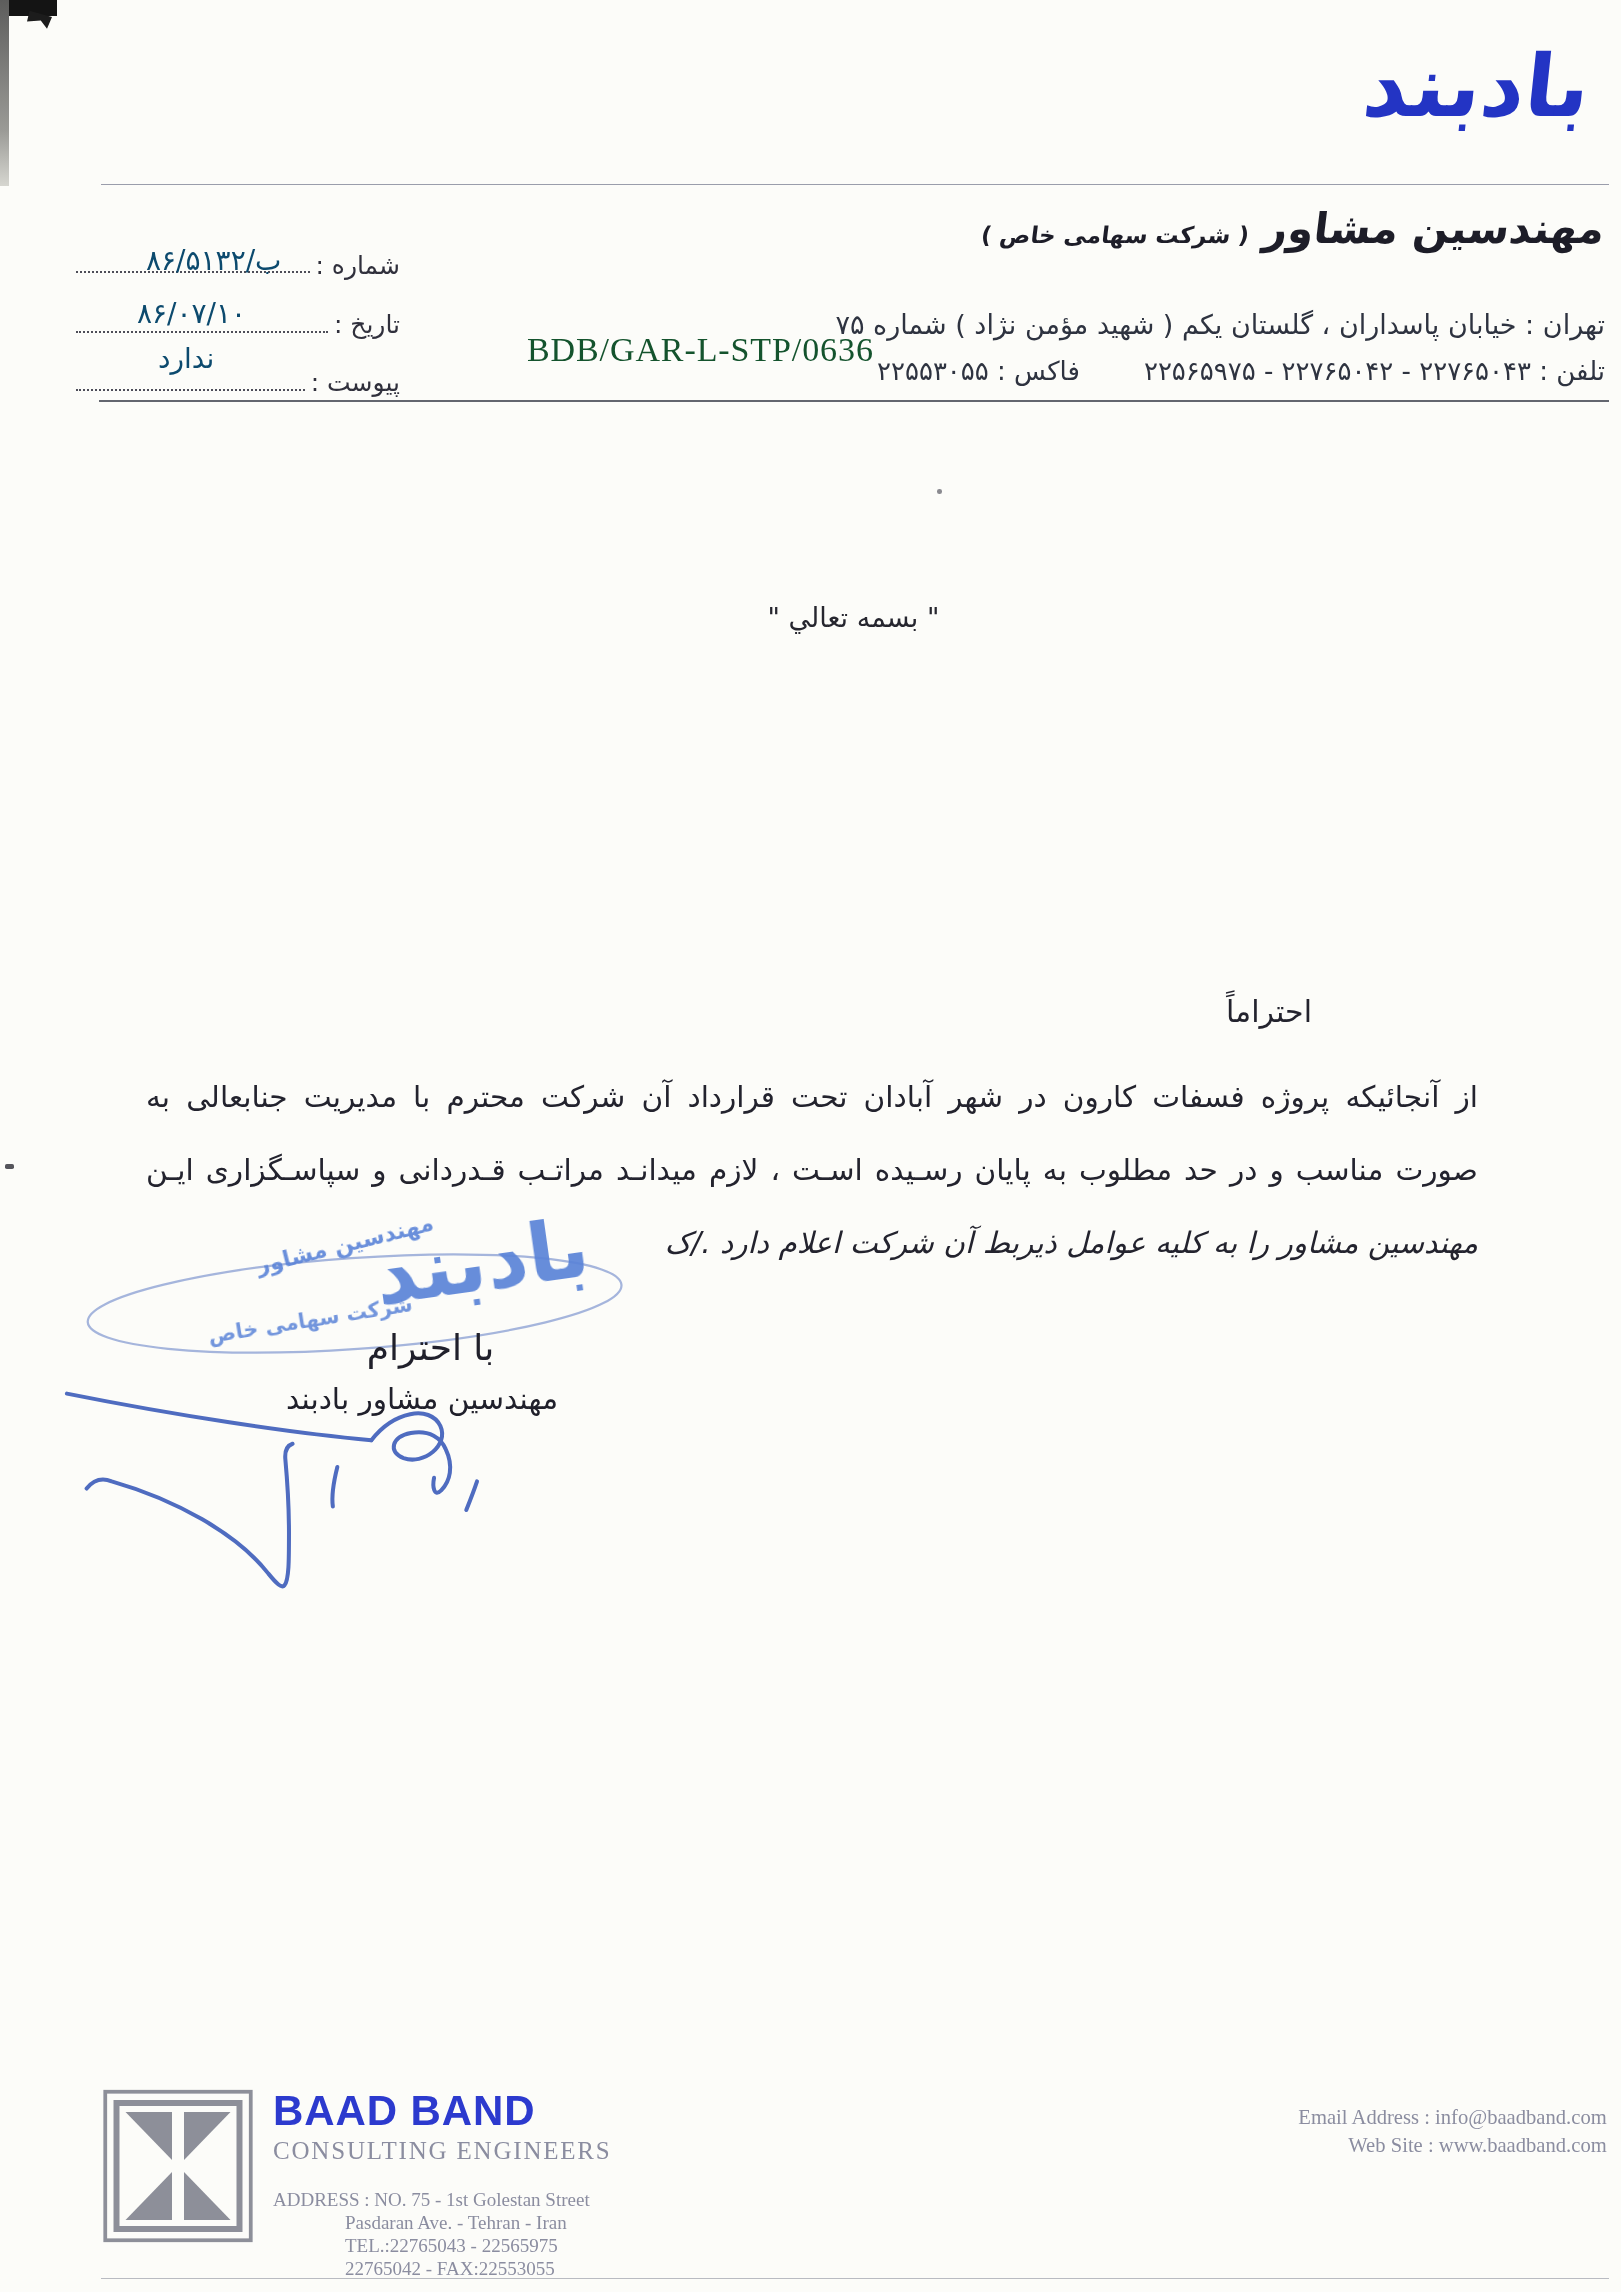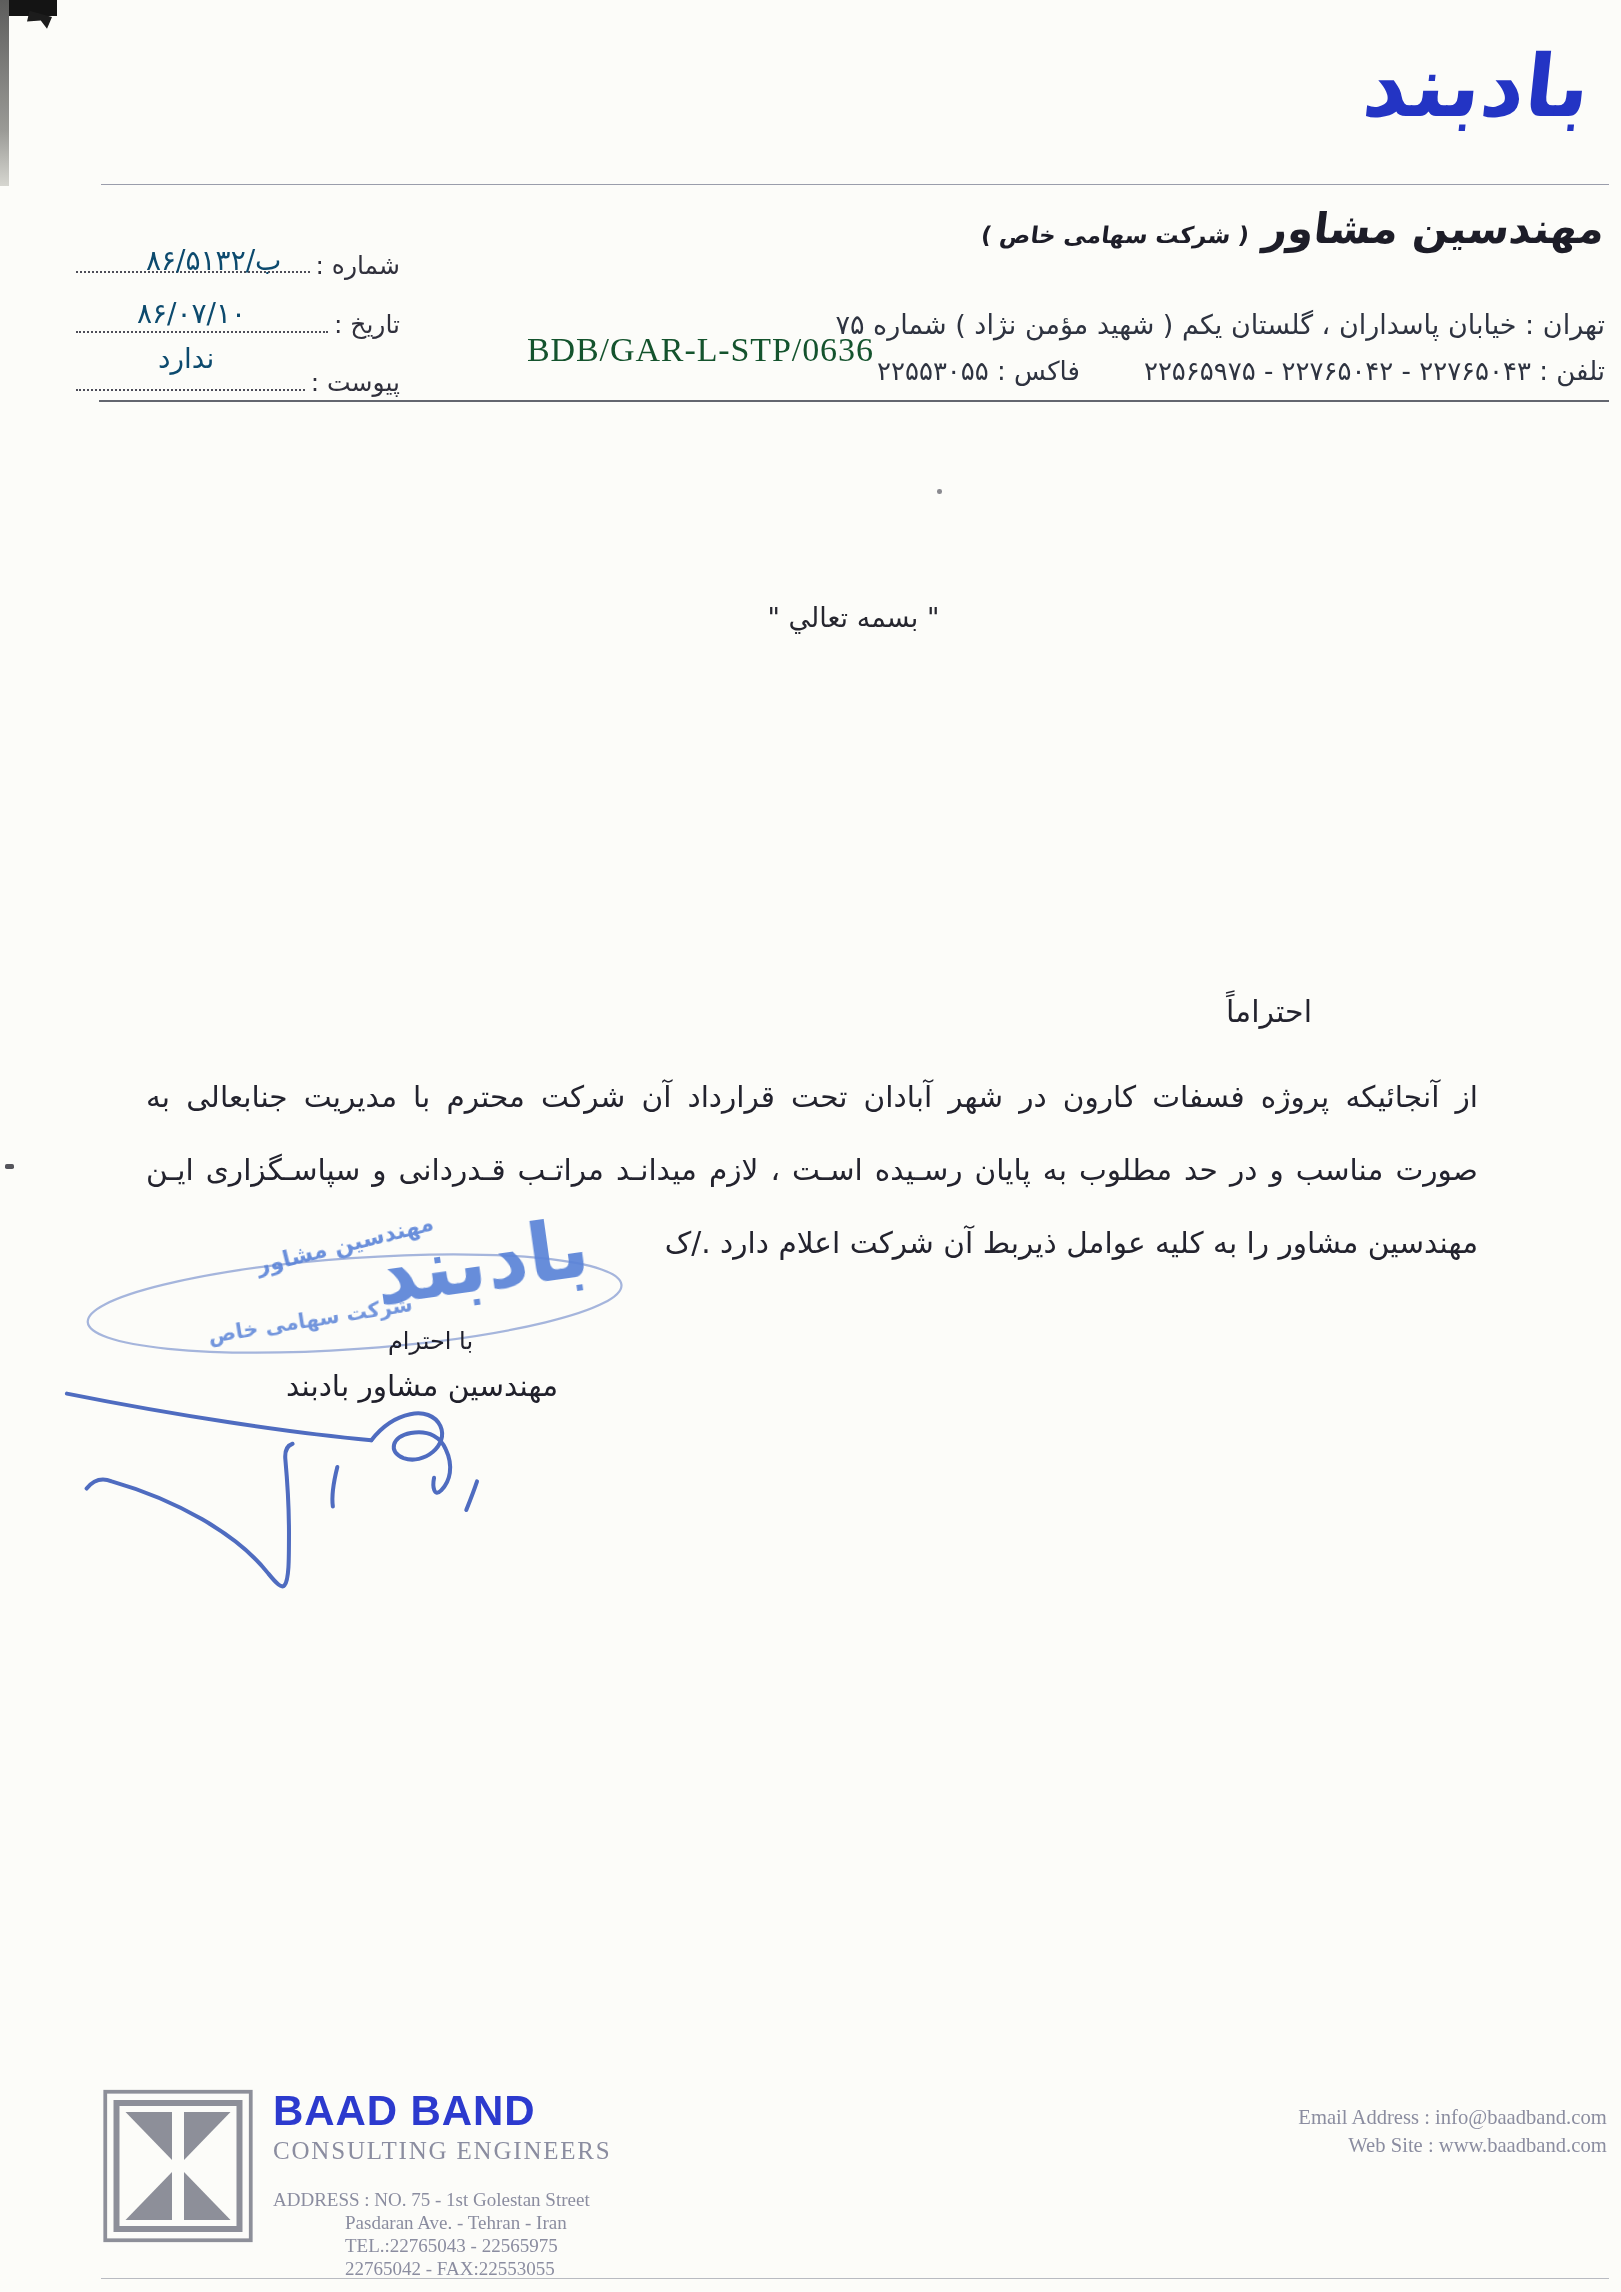--- a/index.html
+++ b/index.html
@@ -42,33 +42,33 @@
     font-size:34px;letter-spacing:0.9px;color:#14532d;}
   
   .besmellah{position:absolute;left:757px;top:602px;width:193px;text-align:center;direction:rtl;
     font-size:27px;color:#26262f;white-space:nowrap;}
   .recipient{position:absolute;right:161px;top:742px;direction:rtl;text-align:right;
     font-size:34px;font-weight:bold;line-height:61px;color:#1c1c26;white-space:nowrap;}
   .salutation{position:absolute;right:309px;top:994px;direction:rtl;font-size:30px;color:#23232e;}
   .body-text{position:absolute;left:146px;right:143px;top:1080px;direction:rtl;}
   .body-line{font-size:29.6px;color:#23232e;margin-bottom:39px;white-space:nowrap;}
   .body-line.just{text-align:justify;text-align-last:justify;white-space:normal;}
-  .body-line.last{text-align:right;}
+  .body-line.last{text-align:right;font-style:italic;}
   
   .oval-svg{position:absolute;left:79px;top:1250px;}
   .stamp{position:absolute;left:202px;top:1218px;width:439px;height:157px;color:var(--stamp_blue,#5b84d8);}
   .stamp-main{position:absolute;left:172px;top:-3.6px;font-size:82px;font-weight:bold;
     transform:rotate(-8deg);letter-spacing:-1.8px;opacity:.92;filter:blur(0.4px);white-space:nowrap;}
   .stamp-top{position:absolute;left:52px;top:12.5px;font-size:22.4px;font-weight:bold;
     transform:rotate(-14deg);opacity:.9;filter:blur(0.3px);white-space:nowrap;}
   .stamp-bottom{position:absolute;left:5.4px;top:90px;font-size:20.6px;font-weight:bold;
     transform:rotate(-9deg);opacity:.85;filter:blur(0.3px);white-space:nowrap;}
   .signature-svg{position:absolute;left:49px;top:1381px;}
   .closing{position:absolute;left:303px;top:1327px;width:255px;text-align:center;direction:rtl;color:#20202b;}
-  .closing-line1{font-size:24px;}
+  .closing-line1{font-size:36px;}
   .closing-line2{font-size:29.6px;margin-top:14.3px;white-space:nowrap;}
   
   .footer-logo{position:absolute;left:103px;top:2089px;}
   .footer-left{position:absolute;left:273px;top:2087px;}
   .brand-name{font-family:"Liberation Sans",sans-serif;font-size:42px;font-weight:bold;
     letter-spacing:0.9px;color:var(--footer_blue,#2c3ace);}
   .brand-sub{font-family:"Liberation Serif",serif;font-size:25px;letter-spacing:1.8px;
     color:var(--footer_gray,#8b8da0);margin-top:1.8px;}
   .footer-addr{margin-top:23px;font-family:"Liberation Serif",serif;font-size:19px;
     line-height:23px;color:var(--footer_gray,#8b8da0);}

